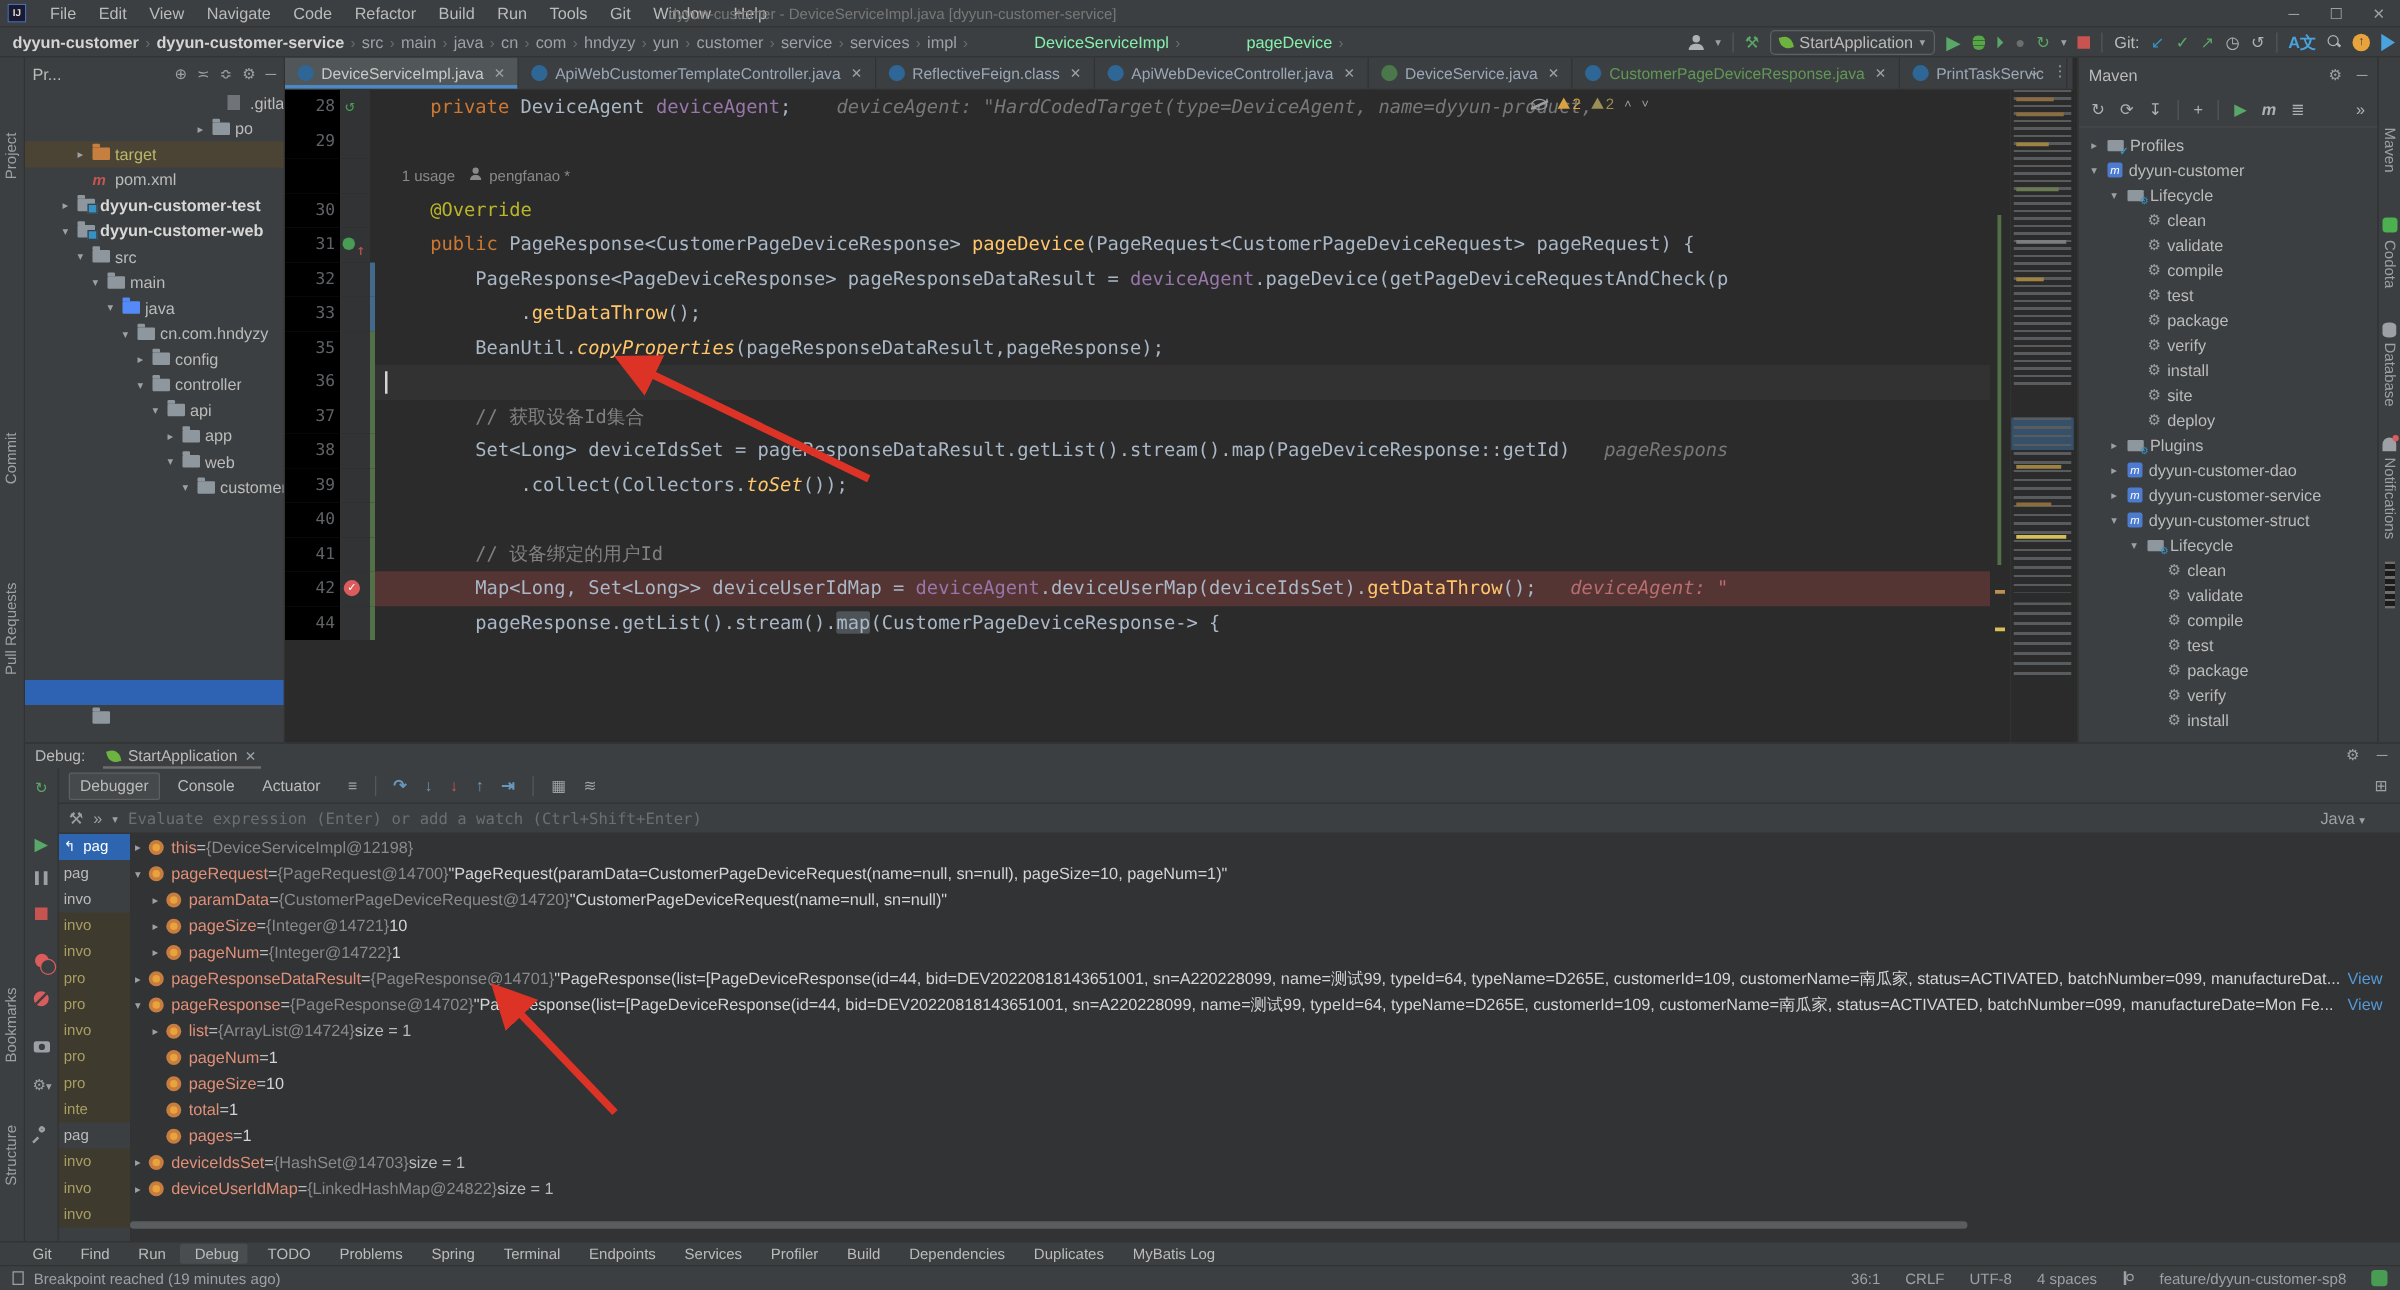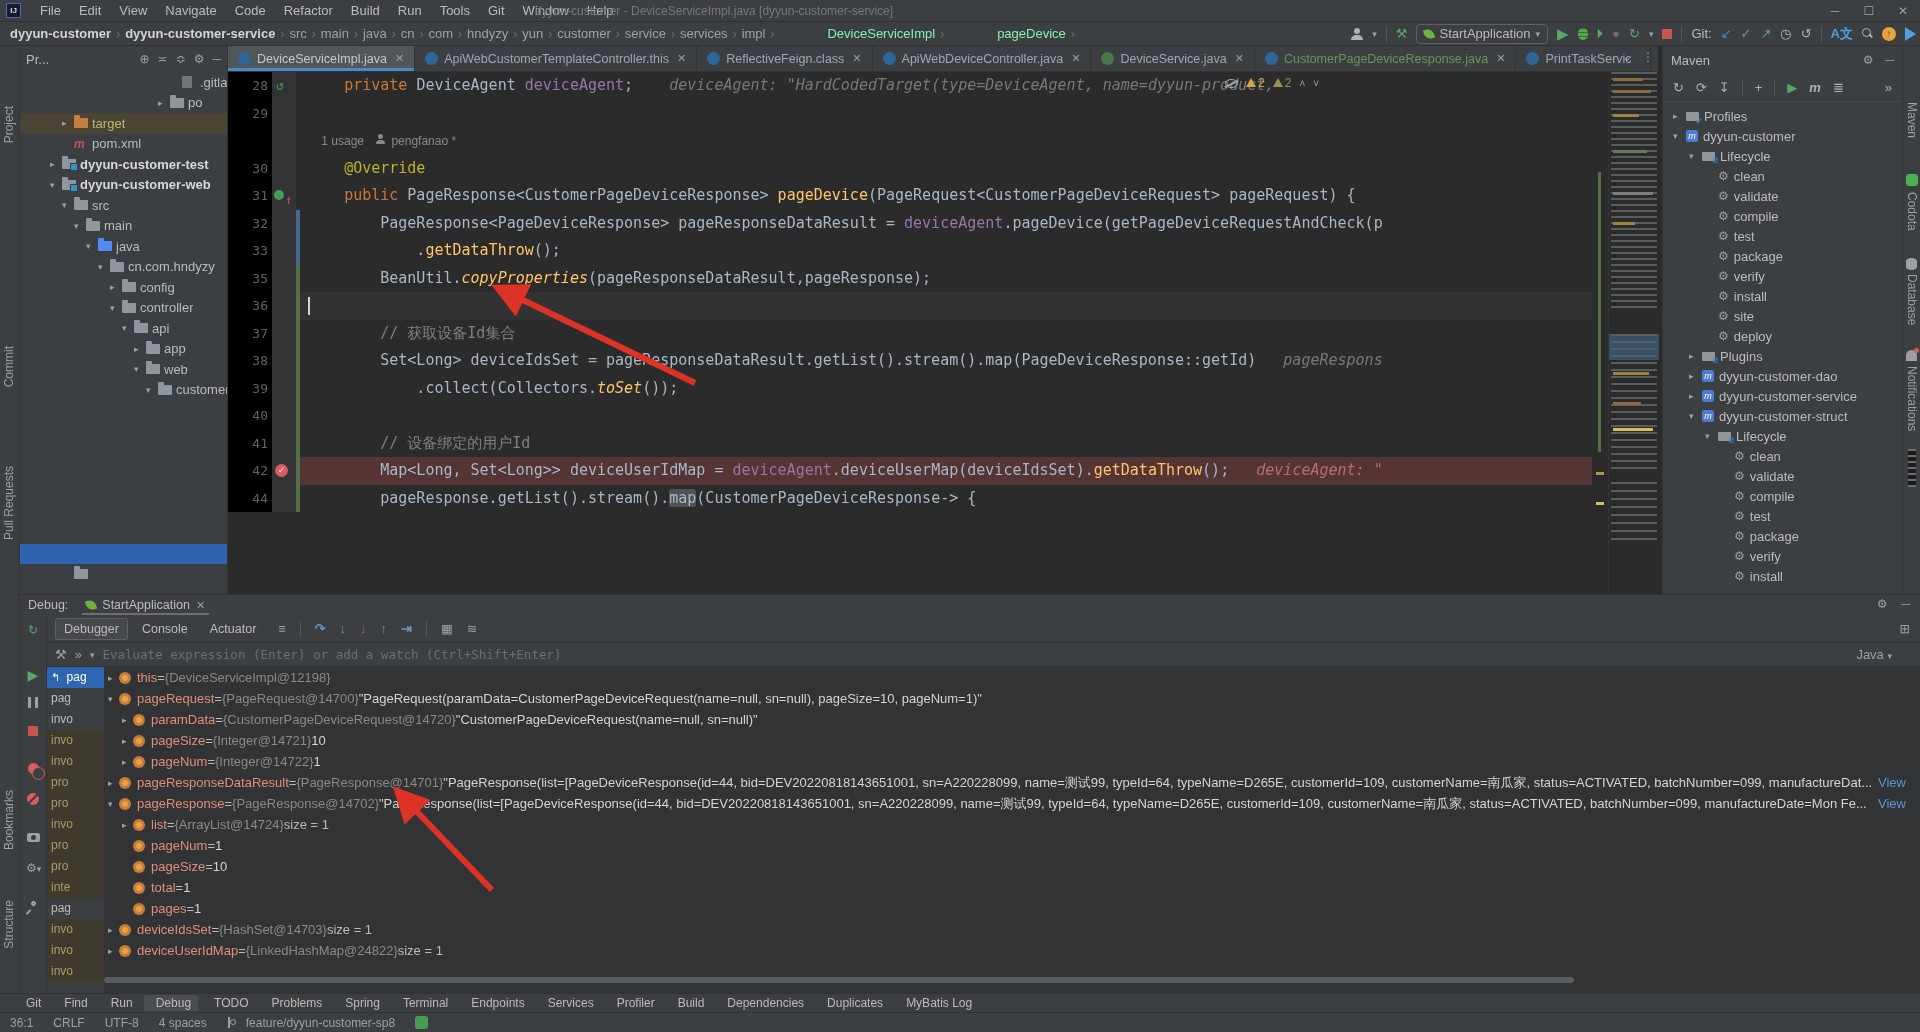--- a/index.html
+++ b/index.html
@@ -485,21 +485,21 @@
 
 <div id="tabbar">
 
 <div class="tab active">
       <span class="ficon c"></span>
       <span>DeviceServiceImpl.java</span>
       <span class="x">✕</span>
     </div>
     <div class="tab">
       <span class="ficon c"></span>
-      <span>ApiWebCustomerTemplateController.this</span>
+      <span>ApiWebCustomerTemplateController.java</span>
       <span class="x">✕</span>
     </div>
     <div class="tab">
       <span class="ficon c"></span>
       <span>ReflectiveFeign.class</span>
       <span class="x">✕</span>
     </div>
     <div class="tab">
       <span class="ficon c"></span>
       <span>ApiWebDeviceController.java</span>
@@ -1136,26 +1136,30 @@
       <span class="ic"></span>
       <span>Duplicates</span>
     </span>
     <span class="bb">
       <span class="ic"></span>
       <span>MyBatis Log</span>
     </span>
   </div>
 
 <div id="statusbar">
+  <div id="status-left">
+    <span class="bp-sq"></span>
+    <span>Breakpoint reached (19 minutes ago)</span>
+  </div>
   <div id="status-right">
     <span>36:1</span>
     <span>CRLF</span>
     <span>UTF-8</span>
     <span>4 spaces</span>
-    <span class="row" style="gap:10px;">
+    <span class="row" style="gap:21px;">
       <span class="branch-ic"></span>
       <span>feature/dyyun-customer-sp8</span>
     </span>
     <span class="green-badge"></span>
   </div>
 </div>
 
 <svg id="arrows" xmlns="http://www.w3.org/2000/svg">
   <defs>
     <marker id="ah" markerWidth="6" markerHeight="6" refX="4" refY="3" orient="auto">

